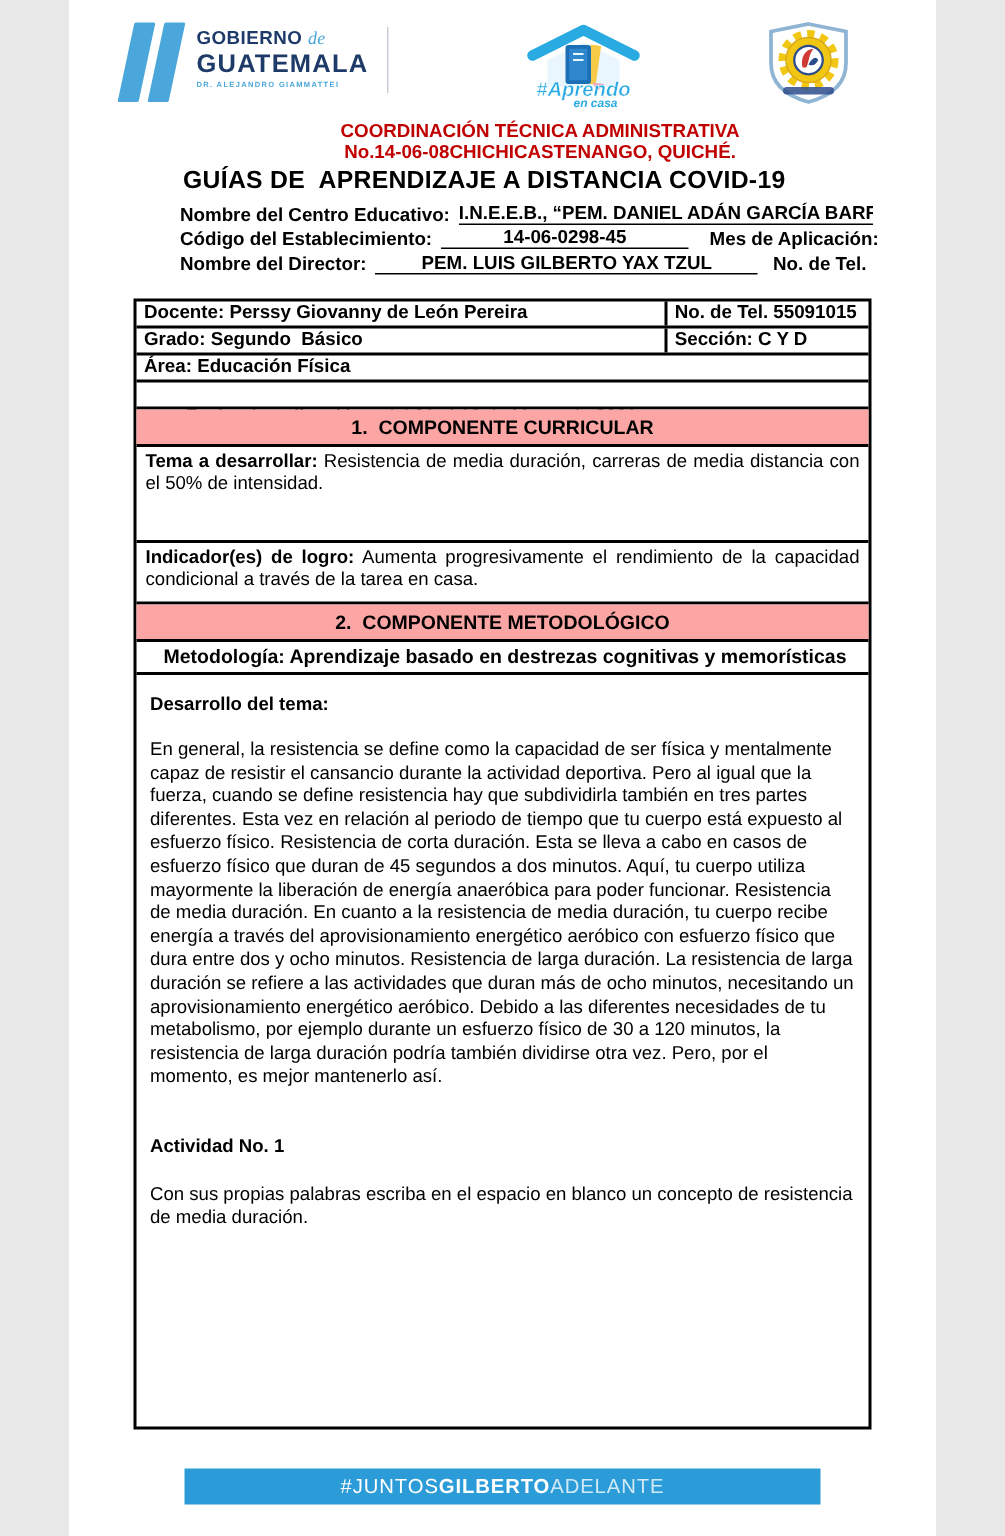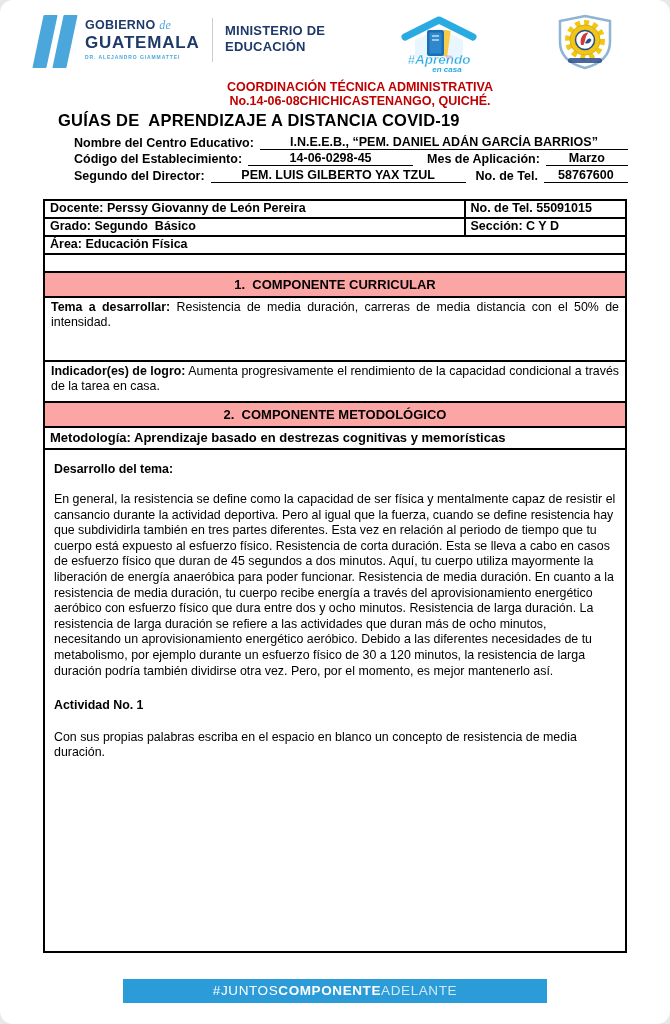--- a/index.html
+++ b/index.html
@@ -1,40 +1,40 @@
 <!DOCTYPE html>
 <html><head>
 <meta charset="utf-8">
 <style>
   * { margin:0; padding:0; box-sizing:border-box; }
   html,body { background:#e8e8e8; }
   .page {
-    width:670px; height:1024px; margin:0 auto; background:#ffffff;
+    width:578px; height:1024px; margin:0 auto; background:#ffffff;
     font-family:"Liberation Sans", sans-serif; color:#000;
-    position:relative; overflow:hidden;border-radius:13px;
+    position:relative; overflow:hidden;
   }
 
   
   .logo-row { display:flex; justify-content:space-between; align-items:flex-start; margin:14px 52px 0 38px; height:58px; }
   .gov-logo { display:flex; }
   .bars { display:flex; gap:6px; padding-top:1px; }
   .bar { width:14px; height:53px; background:#4BA7DB; transform:skewX(-12deg); border-radius:1px; }
   .gov-text { margin-left:13px; padding-top:5px; line-height:1; }
   .gov-l1 { font-size:12.5px; font-weight:bold; color:#1E3A68; letter-spacing:.3px; }
   .gov-de { font-style:italic; font-weight:normal; font-size:12px; color:#4BA7DB; font-family:"Liberation Serif", serif; }
   .gov-l2 { font-size:17px; font-weight:bold; color:#1E3A68; letter-spacing:.8px; margin-top:2px; }
   .gov-sub { font-size:5px; font-weight:bold; color:#4BA7DB; letter-spacing:.9px; margin-top:4px; }
   .gov-divider { width:1.5px; height:44px; background:#C9CED6; margin:4px 12px 0; }
   .ministry { padding-top:9px; font-size:13px; font-weight:bold; color:#1E3A68; line-height:16px; letter-spacing:.2px; }
 
   
   .coord { margin-top:9px; text-align:center; padding-left:50px; color:#C00000; font-weight:bold; font-size:12.5px; line-height:13.5px; }
 
   
-  .doc-title { margin-top:3px; padding-left:58px; font-weight:bold; font-size:16.5px; white-space:pre-wrap; letter-spacing:.2px; }
+  .doc-title { margin-top:3px; padding-left:58px; font-weight:bold; font-size:16.5px; white-space:pre-wrap; letter-spacing:.2px;margin-left:18px; }
 
   
   .form-area { margin:3px 42px 0; font-size:12.5px; font-weight:bold; }
   .form-row { display:flex; align-items:flex-end; height:16.5px; line-height:14px;padding-left:32px; }
   .f-label { white-space:pre; padding-right:6px; }
   .f-value { text-align:center; border-bottom:1.8px solid #000; white-space:pre; overflow:hidden; }
   .grow { flex:1; }
   .w-codigo { flex:0 0 165px; margin-right:14px; }
   .w-director { flex:0 0 255px; margin-right:10px; }
 
@@ -43,24 +43,24 @@
   .t-row { display:flex; border-bottom:2px solid #000; }
   .info { height:18px; font-weight:bold; line-height:15.5px; white-space:pre-wrap; }
   .c-left { flex:0 0 72.5%; border-right:2px solid #000; padding-left:5px; }
   .c-right { flex:1; padding-left:5px; }
   .full { flex:1; padding-left:5px; }
   .v-normal { font-weight:normal; margin-left:9px; }
   .banner { height:25px; background:#fca5a5; border-bottom:2px solid #000; text-align:center; font-weight:bold; font-size:13px; line-height:23px; white-space:pre-wrap; }
   .cell-tema { height:64px; border-bottom:2px solid #000; padding:2px 6px 0; text-align:justify; line-height:15.5px; font-size:12.4px; }
   .cell-ind  { height:41px; border-bottom:2px solid #000; padding:2px 6px 12px; text-align:justify; line-height:15.5px; font-size:12.4px; }
   .cell-tema p, .cell-ind p { margin:0; }
-  .metod { height:22px; border-bottom:2px solid #000; font-weight:bold; font-size:13px; line-height:20px; padding-left:5px; }
+  .metod { height:22px; border-bottom:2px solid #000; font-weight:bold; font-size:13px; line-height:20px; padding-left:18px; }
   .bigcell { flex:1; padding:7px 9px; font-size:12.4px; line-height:15.6px; border-bottom:none; }
   .dev-label { font-weight:bold; margin:5px 0 15px; }
-  .dev-text { margin:0 0 19px; }
+  .dev-text { margin:0 0 31px; }
   .act-label { font-weight:bold; margin:0 0 16px; }
 
   
   .footer-bar { width:424px; height:24px; margin:26px auto 0; background:#2B9CD8; color:#fff; text-align:center; font-size:13.5px; line-height:24px; letter-spacing:.6px; }
   .footer-bar .bold { font-weight:bold; }
   .footer-bar .light { opacity:.78; }
 </style>
 </head>
 <body>
 
@@ -72,24 +72,20 @@
       <div class="bars">
         <div class="bar"></div>
         <div class="bar"></div>
       </div>
       <div class="gov-text">
         <div class="gov-l1"><span>GOBIERNO</span> <span class="gov-de">de</span></div>
         <div class="gov-l2">GUATEMALA</div>
         <div class="gov-sub">DR. ALEJANDRO GIAMMATTEI</div>
       </div>
       <div class="gov-divider"></div>
-      <div class="ministry">
-        <div>MINISTERIO DE</div>
-        <div>EDUCACIÓN</div>
-      </div>
     </div>
 
     <div>
       <svg width="100" height="58" viewBox="0 0 100 58">
         <path d="M26 26 L50 14 L74 26 L74 44 L26 44 Z" fill="#EAF6FD"></path>
         <rect x="53" y="16" width="7" height="26" fill="#F7CB45" transform="rotate(8 56 29)"></rect>
         <polygon points="56,41 64,42 59,47" fill="#F2A9C4"></polygon>
         <rect x="38" y="16" width="17" height="26" rx="2" fill="#1B6FB5"></rect>
         <rect x="40.5" y="18.5" width="12" height="21" fill="#2F87CE"></rect>
         <line x1="43" y1="22" x2="50" y2="22" stroke="#EAF6FD" stroke-width="1.2"></line>
@@ -125,21 +121,21 @@
       <span class="f-label">Nombre del Centro Educativo:</span>
       <span class="f-value grow">I.N.E.E.B., “PEM. DANIEL ADÁN GARCÍA BARRIOS”</span>
     </div>
     <div class="form-row">
       <span class="f-label">Código del Establecimiento:</span>
       <span class="f-value w-codigo">14-06-0298-45</span>
       <span class="f-label">Mes de Aplicación:</span>
       <span class="f-value grow">Marzo</span>
     </div>
     <div class="form-row">
-      <span class="f-label">Segundo del Director:</span>
+      <span class="f-label">Nombre del Director:</span>
       <span class="f-value w-director">PEM. LUIS GILBERTO YAX TZUL</span>
       <span class="f-label">No. de Tel.</span>
       <span class="f-value grow">58767600</span>
     </div>
   </div>
 
   <div class="main-table">
 
     <div class="t-row info">
       <div class="c-left">Docente: Perssy Giovanny de León Pereira</div>
@@ -179,16 +175,16 @@
     <div class="bigcell">
       <p class="dev-label">Desarrollo del tema:</p>
       <p class="dev-text">En general, la resistencia se define como la capacidad de ser física y mentalmente capaz de resistir el cansancio durante la actividad deportiva. Pero al igual que la fuerza, cuando se define resistencia hay que subdividirla también en tres partes diferentes. Esta vez en relación al periodo de tiempo que tu cuerpo está expuesto al esfuerzo físico. Resistencia de corta duración. Esta se lleva a cabo en casos de esfuerzo físico que duran de 45 segundos a dos minutos. Aquí, tu cuerpo utiliza mayormente la liberación de energía anaeróbica para poder funcionar. Resistencia de media duración. En cuanto a la resistencia de media duración, tu cuerpo recibe energía a través del aprovisionamiento energético aeróbico con esfuerzo físico que dura entre dos y ocho minutos. Resistencia de larga duración. La resistencia de larga duración se refiere a las actividades que duran más de ocho minutos, necesitando un aprovisionamiento energético aeróbico. Debido a las diferentes necesidades de tu metabolismo, por ejemplo durante un esfuerzo físico de 30 a 120 minutos, la resistencia de larga duración podría también dividirse otra vez. Pero, por el momento, es mejor mantenerlo así.</p>
       <p class="act-label">Actividad No. 1</p>
       <p class="act-text">Con sus propias palabras escriba en el espacio en blanco un concepto de resistencia de media duración.</p>
     </div>
 
   </div>
 
   <div class="footer-bar">
-    <span>#JUNTOS</span><span class="bold">COMPONENTE</span><span class="light">ADELANTE</span>
+    <span>#JUNTOS</span><span class="bold">GILBERTO</span><span class="light">ADELANTE</span>
   </div>
 
 </div>
 
 </body></html>

